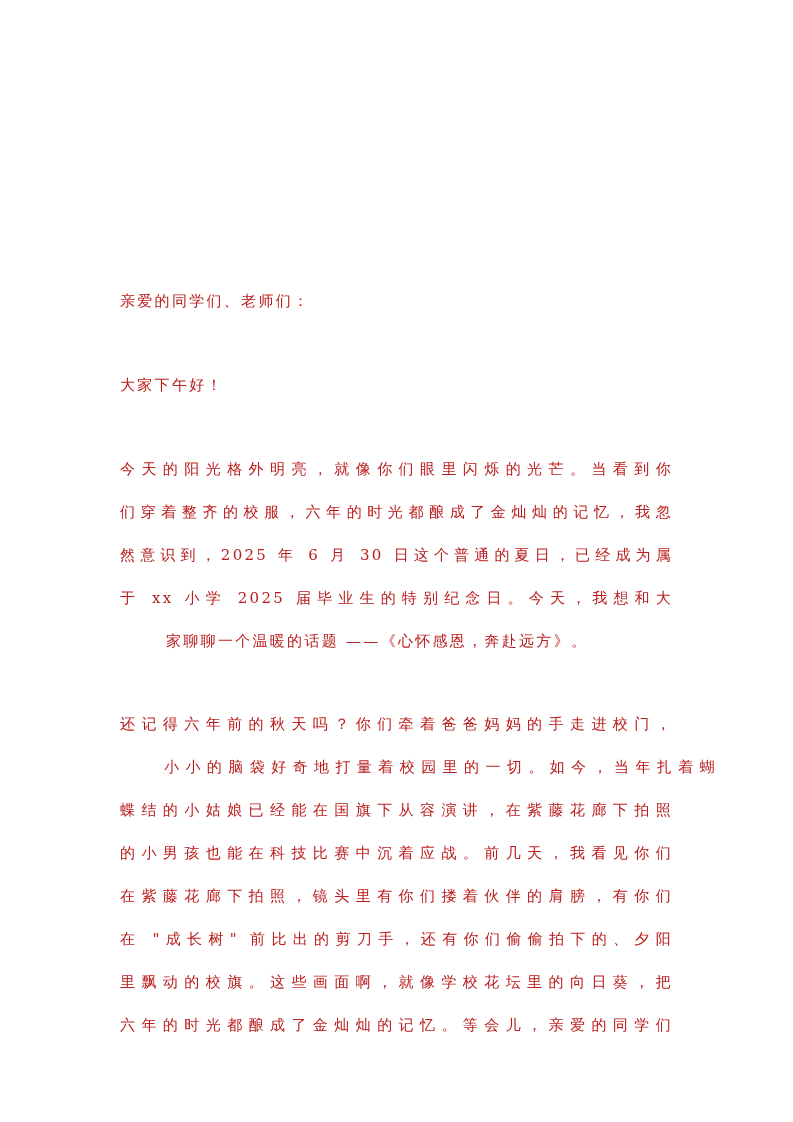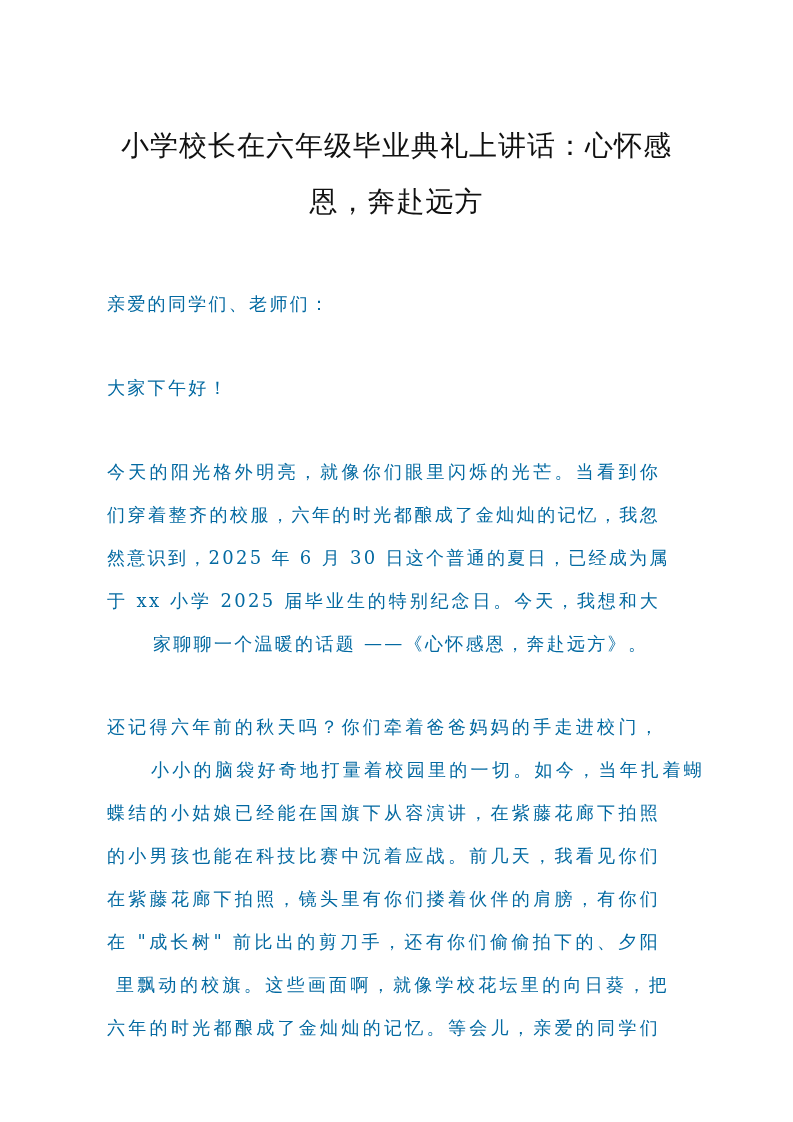--- a/index.html
+++ b/index.html
@@ -1,47 +1,43 @@
 <!DOCTYPE html>
 <html><head>
   <meta charset="utf-8">
   <style>
     html, body { margin: 0; padding: 0; background: #ffffff; }
     body { width: 793px; height: 1122px; position: relative; overflow: hidden;
       font-family: "DejaVu Serif", "Liberation Serif", serif; color: #111; }
     .page { position: absolute; left: 0; top: 0; width: 793px; height: 1122px; background: #fff; }
     .title { position: absolute; left: 100px; width: 593px; text-align: center;
       font-size: 28px; line-height: 56px; top: 120px; letter-spacing: 1px; color: #111; }
-    .line { position: absolute; left: 107px; width: 553px; font-size: 18px;
-      letter-spacing: 2.3px; white-space: nowrap; color: #0369a1; }
+    .line { position: absolute; left: 120px; width: 553px; font-size: 15px;
+      letter-spacing: 2.3px; white-space: nowrap; color: #b91c1c; }
     .line.just { text-align: justify; text-align-last: justify; }
   </style>
 </head>
 <body>
 
 <div class="page">
-  <div class="title" style="top:118px;">
-    <div>小学校长在六年级毕业典礼上讲话：心怀感</div>
-    <div>恩，奔赴远方</div>
-  </div>
 
   <div class="line" style="top:292px;">亲爱的同学们、老师们：</div>
   <div class="line" style="top:376px;">大家下午好！</div>
 
   <div>
     <div class="line just" style="top:460px;">今天的阳光格外明亮，就像你们眼里闪烁的光芒。当看到你</div>
     <div class="line just" style="top:503px;">们穿着整齐的校服，六年的时光都酿成了金灿灿的记忆，我忽</div>
     <div class="line just" style="top:546px;">然意识到，2025 年 6 月 30 日这个普通的夏日，已经成为属</div>
     <div class="line just" style="top:589px;">于 xx 小学 2025 届毕业生的特别纪念日。今天，我想和大</div>
     <div class="line" style="top:632px;margin-left:46px;">家聊聊一个温暖的话题 ——《心怀感恩，奔赴远方》。</div>
   </div>
 
   <div>
     <div class="line just" style="top:715px;">还记得六年前的秋天吗？你们牵着爸爸妈妈的手走进校门，</div>
     <div class="line just" style="top:758px;margin-left:44px;">小小的脑袋好奇地打量着校园里的一切。如今，当年扎着蝴</div>
     <div class="line just" style="top:801px;">蝶结的小姑娘已经能在国旗下从容演讲，在紫藤花廊下拍照</div>
     <div class="line just" style="top:844px;">的小男孩也能在科技比赛中沉着应战。前几天，我看见你们</div>
     <div class="line just" style="top:887px;font-family:Liberation Mono, monospace;">在紫藤花廊下拍照，镜头里有你们搂着伙伴的肩膀，有你们</div>
     <div class="line just" style="top:930px;">在 "成长树" 前比出的剪刀手，还有你们偷偷拍下的、夕阳</div>
-    <div class="line just" style="top:973px;margin-left:9px;">里飘动的校旗。这些画面啊，就像学校花坛里的向日葵，把</div>
+    <div class="line just" style="top:973px;">里飘动的校旗。这些画面啊，就像学校花坛里的向日葵，把</div>
     <div class="line just" style="top:1016px;">六年的时光都酿成了金灿灿的记忆。等会儿，亲爱的同学们</div>
   </div>
 </div>
 
 </body></html>

